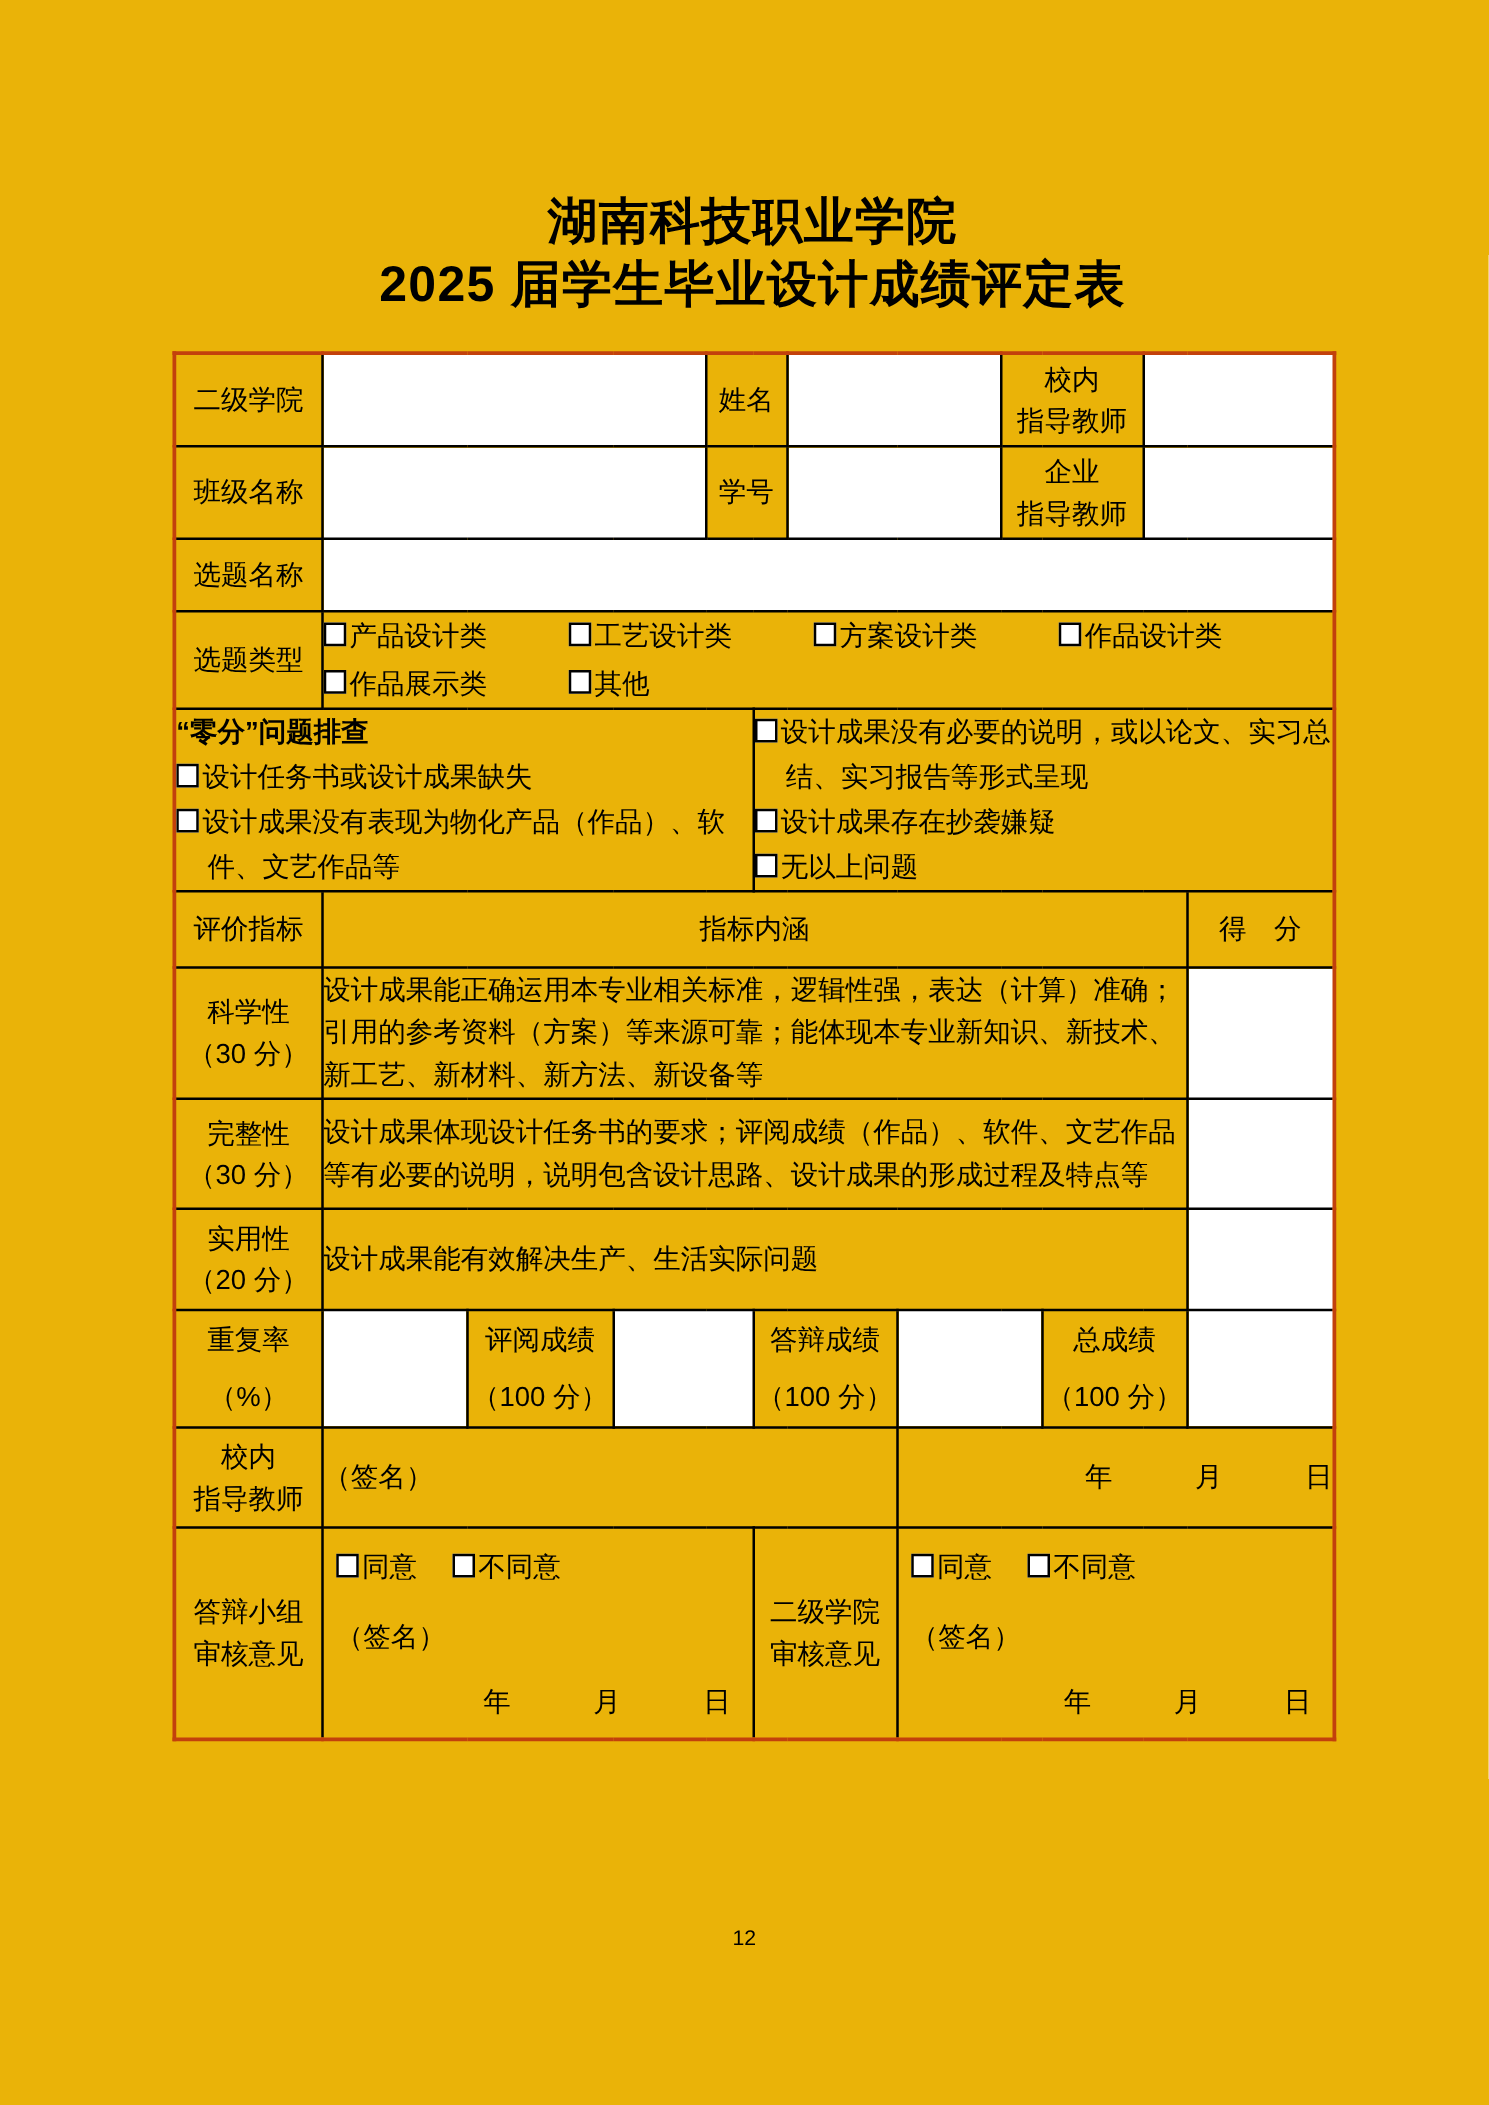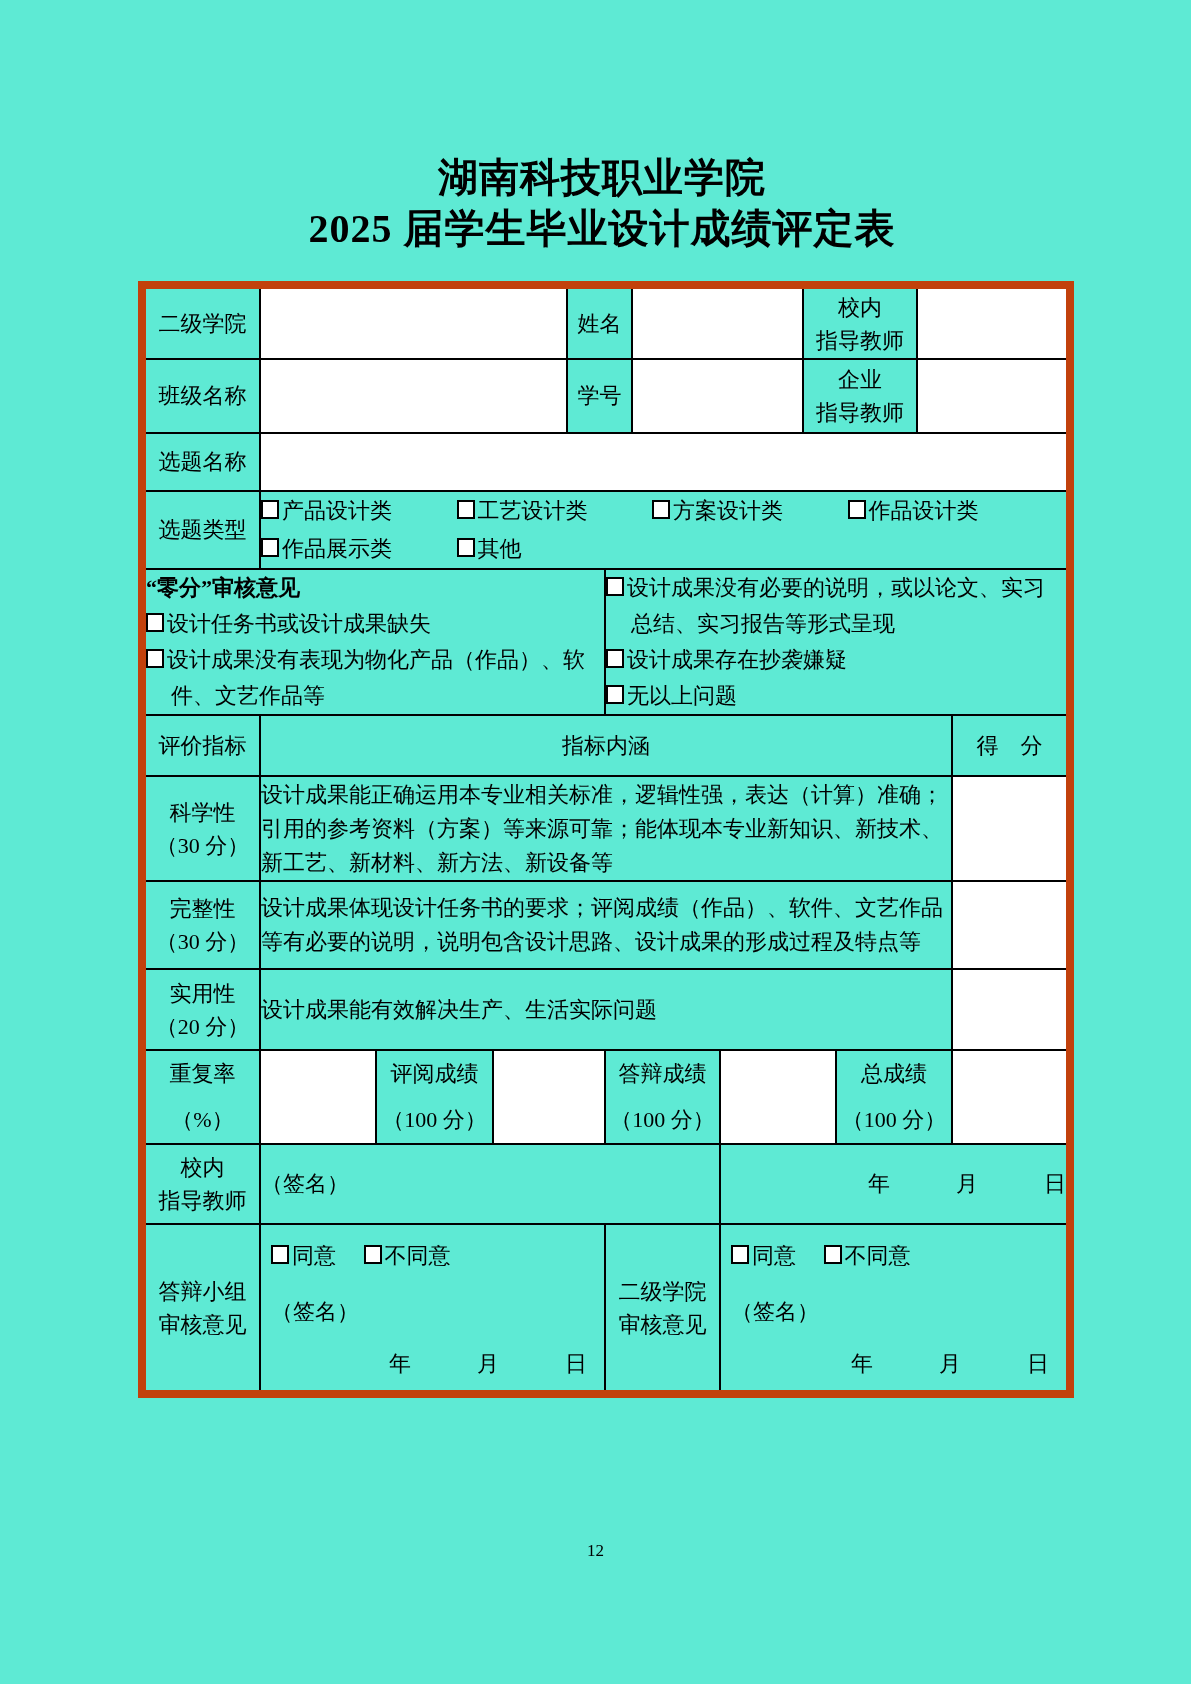--- a/index.html
+++ b/index.html
@@ -1,43 +1,43 @@
 <!DOCTYPE html>
 <html><head>
 <meta charset="utf-8">
 <style>
   html, body { margin: 0; padding: 0; background: #ffffff; }
   .page {
     position: relative;
     width: 1191px;
     height: 1684px;
-    background: #5eead4;
+    background: #eab308;
     color: #000000;
-    font-family: Liberation Serif, serif;
+    font-family: Liberation Sans, sans-serif;
     overflow: hidden;
   }
   .content {
     position: absolute;
     left: 138px;
     top: 152px;
     width: 928px;
   }
   .title {
     text-align: center;
     font-size: 40px;
     font-weight: bold;
     line-height: 51px;
     letter-spacing: 1px;
   }
   table.form {
     margin-top: 27px;
     border-collapse: collapse;
     table-layout: fixed;
     width: 928px;
-    border: 8px solid #c2410c;
+    border: 3px solid #c2410c;
   }
   table.form td {
     border: 2px solid #000;
     font-size: 22px;
     padding: 0;
     overflow: hidden;
   }
   .lbl {
     text-align: center;
     vertical-align: middle;
@@ -153,21 +153,21 @@
           <div class="topic-row">
             <span class="cbi"><span class="cb"></span><span>作品展示类</span></span>
             <span class="cbi"><span class="cb"></span><span>其他</span></span>
           </div>
         </td>
       </tr>
 
 
       <tr style="height:144px">
         <td colspan="5" class="zc">
-          <div class="zc-head">“零分”审核意见</div>
+          <div class="zc-head">“零分”问题排查</div>
           <div class="zc-item"><span class="cb"></span><span>设计任务书或设计成果缺失</span></div>
           <div class="zc-item"><span class="cb"></span><span>设计成果没有表现为物化产品（作品）、软件、文艺作品等</span></div>
         </td>
         <td colspan="7" class="zc">
           <div class="zc-item"><span class="cb"></span><span>设计成果没有必要的说明，或以论文、实习总结、实习报告等形式呈现</span></div>
           <div class="zc-item"><span class="cb"></span><span>设计成果存在抄袭嫌疑</span></div>
           <div class="zc-item"><span class="cb"></span><span>无以上问题</span></div>
         </td>
       </tr>
 

